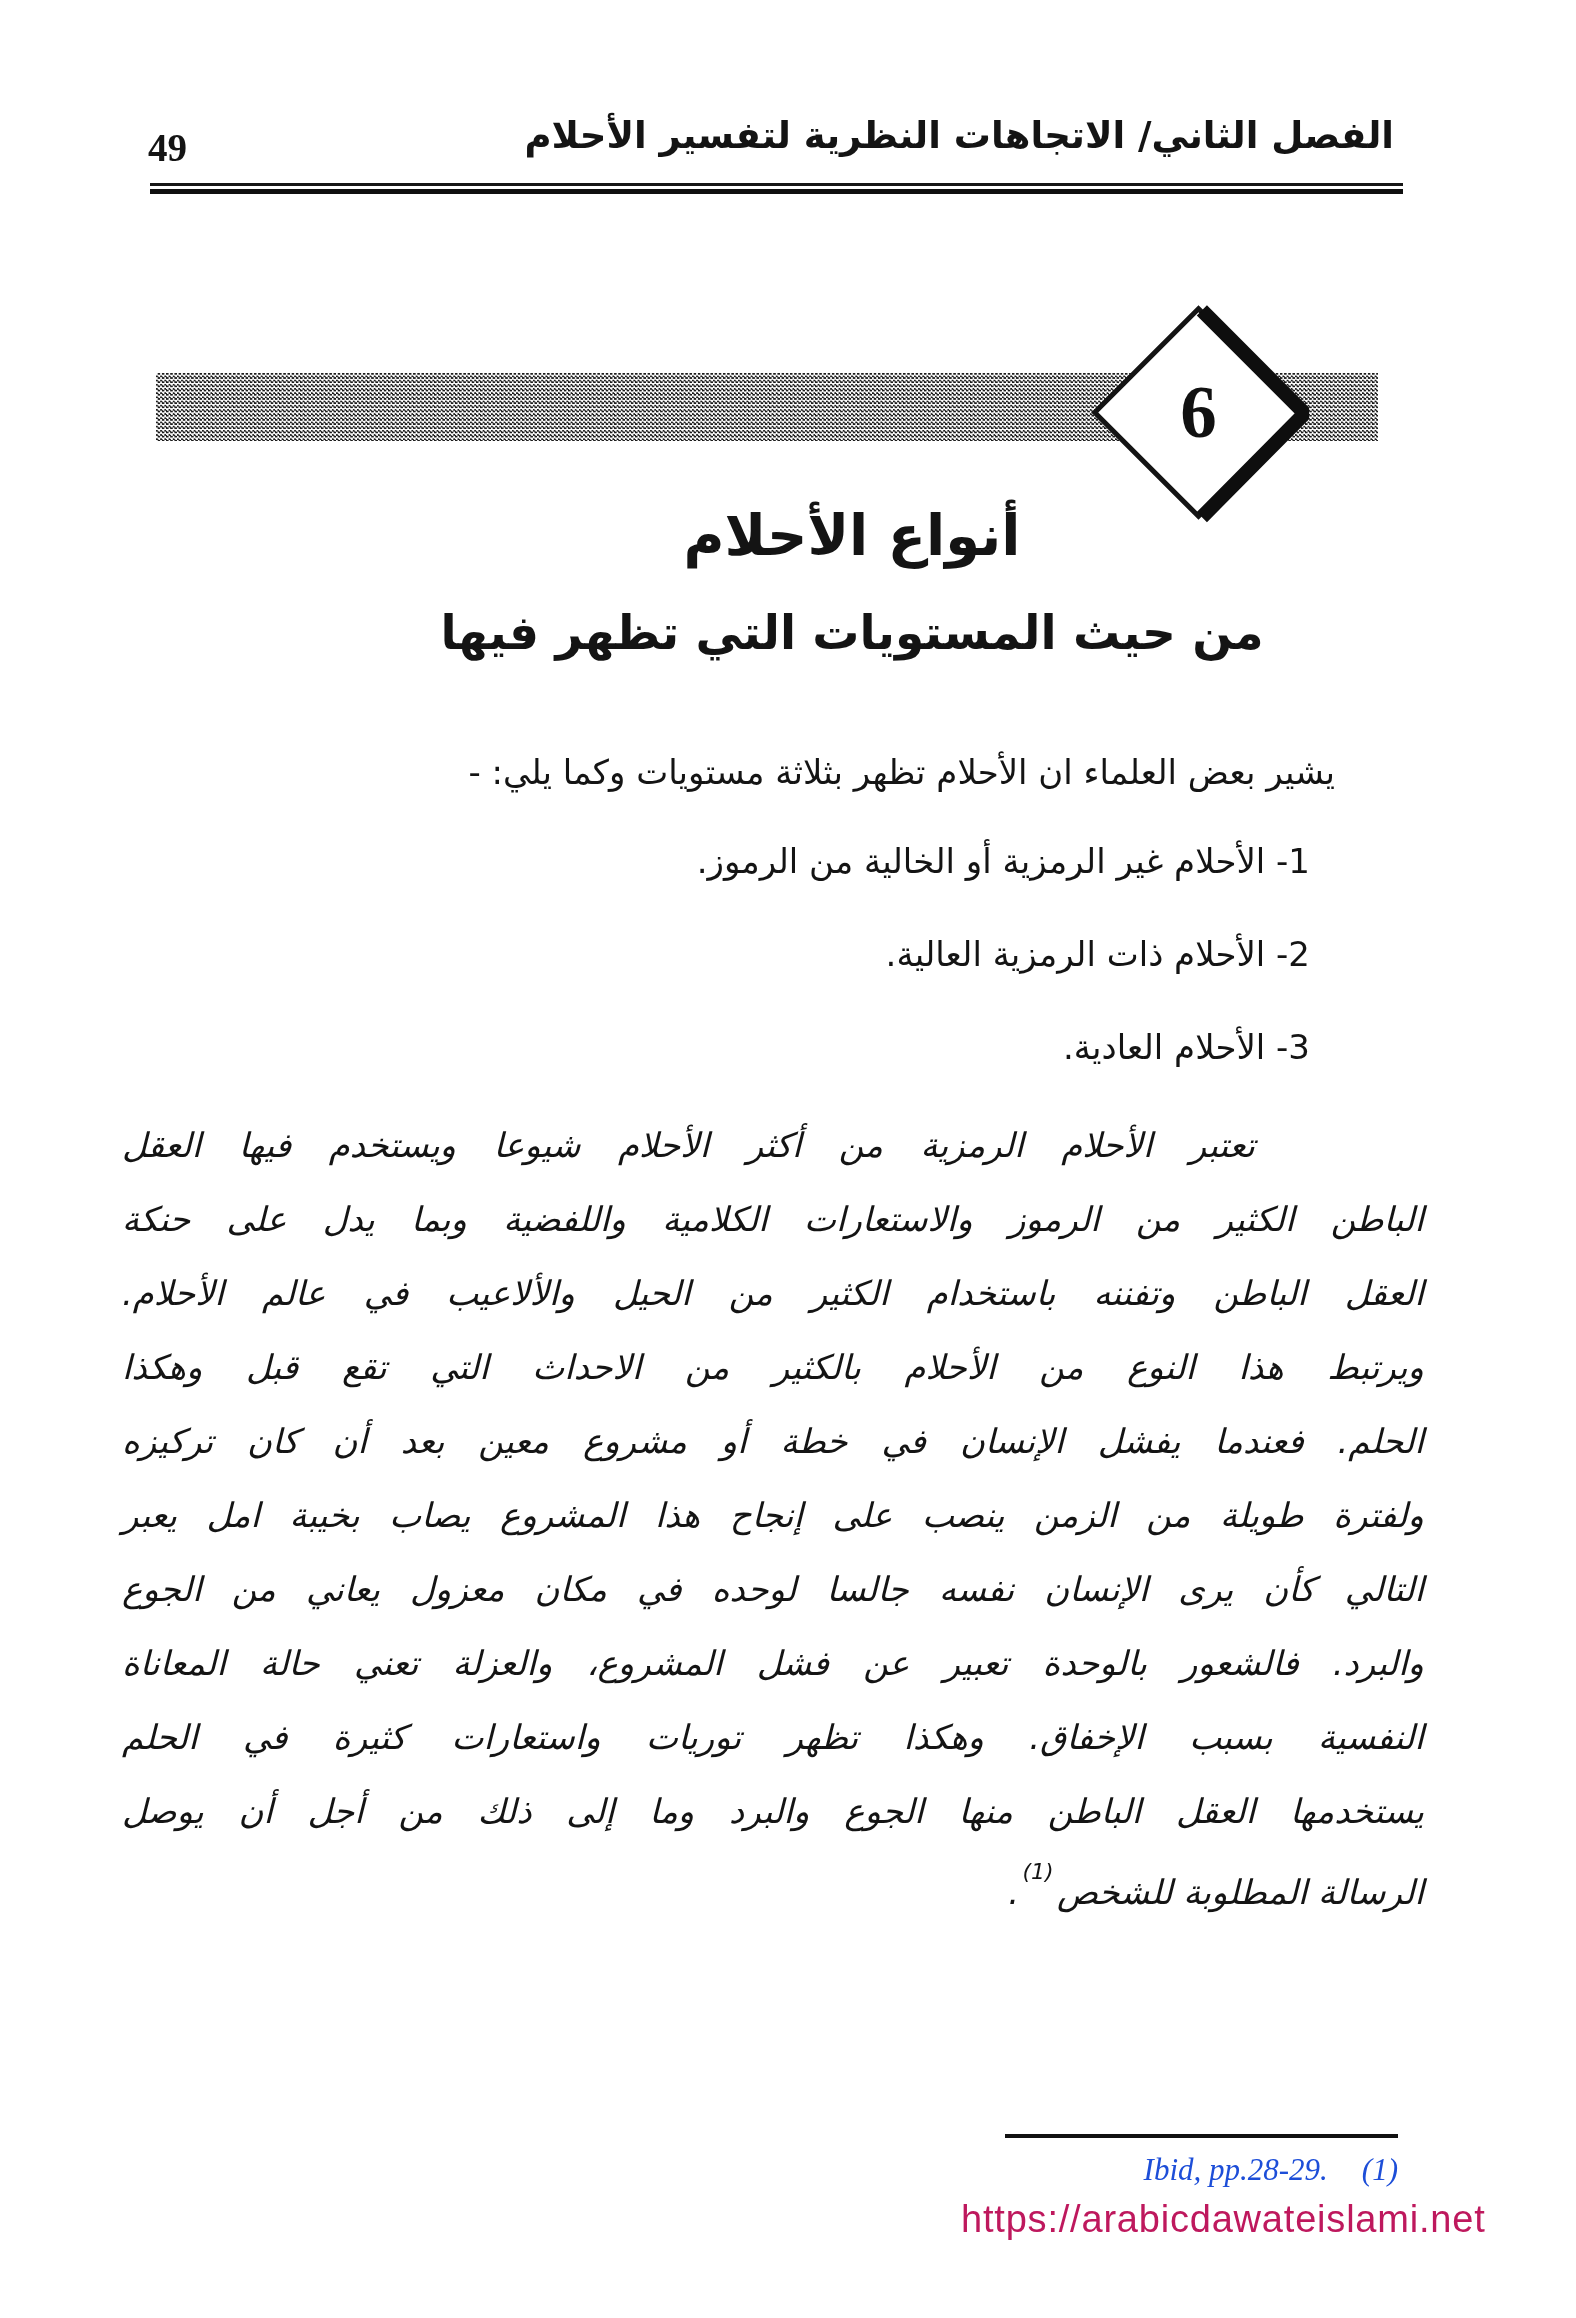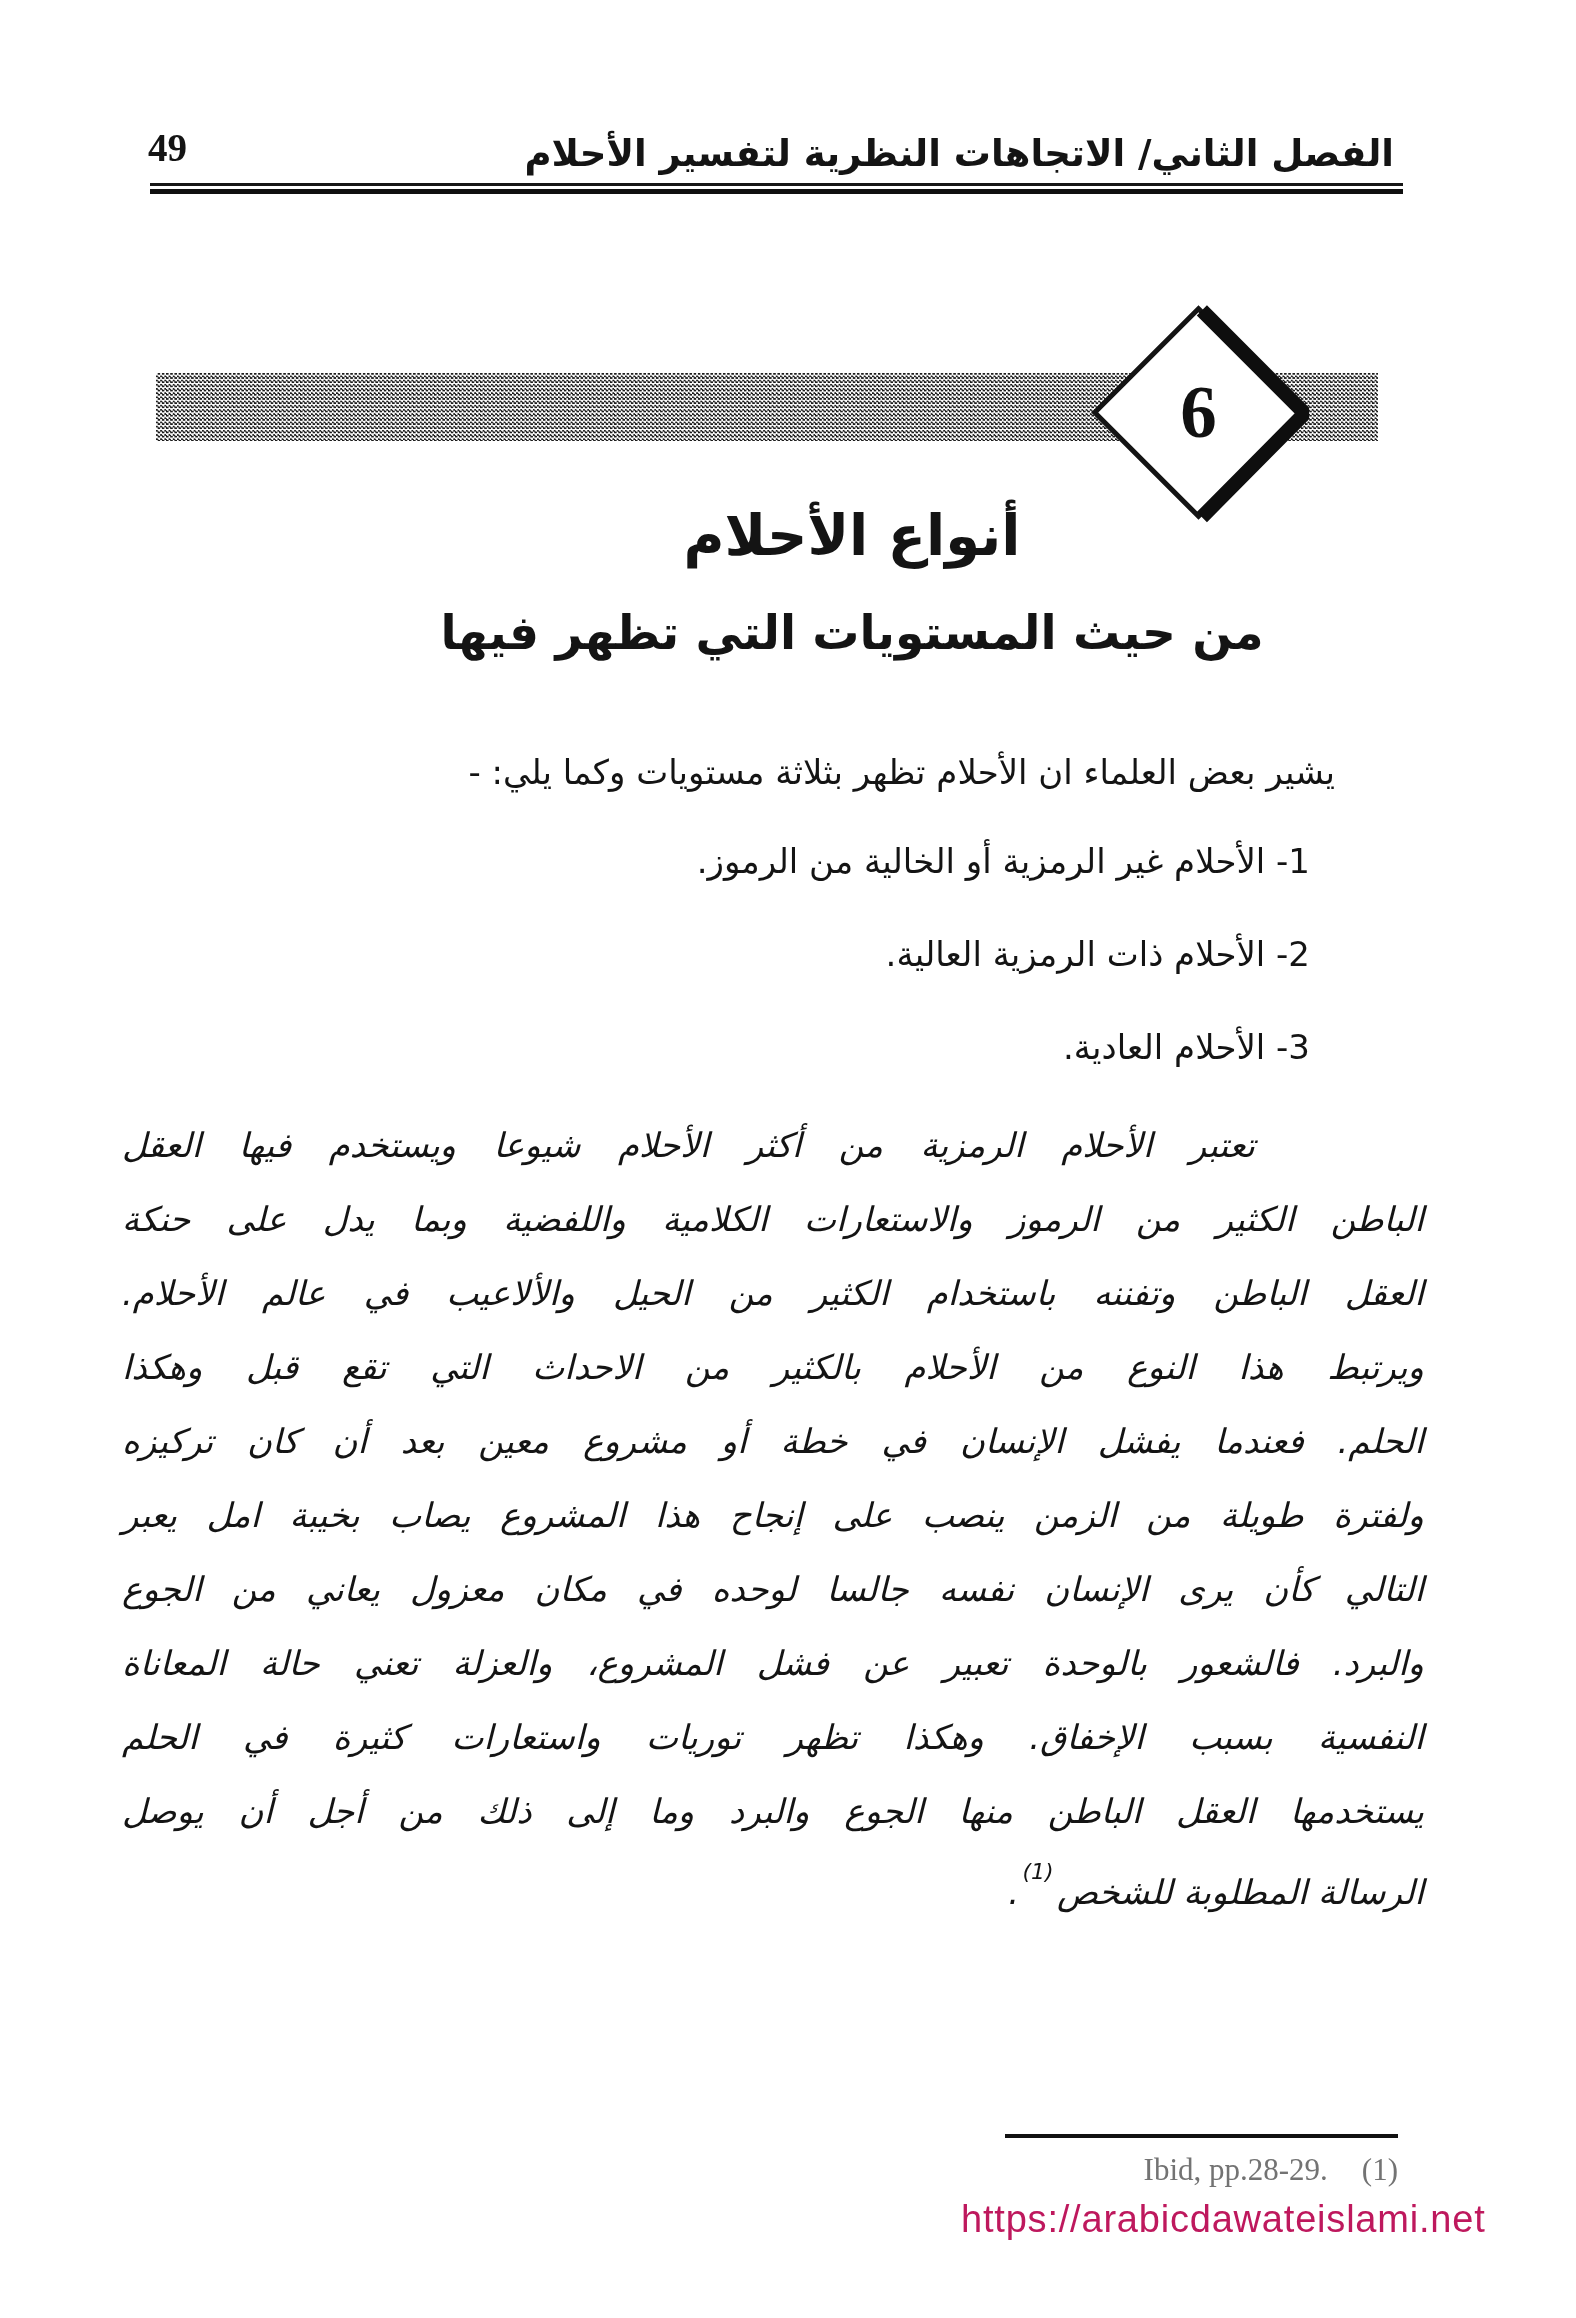--- a/index.html
+++ b/index.html
@@ -7,21 +7,21 @@
     position:relative; width:1576px; height:2319px; margin:0 auto;
     background:#ffffff; overflow:hidden; color:#141414;
     font-family:"DejaVu Sans", sans-serif;
   }
   
   .page-number {
     position:absolute; left:148px; top:125px;
     font-family:"Liberation Serif", serif; font-weight:bold; font-size:39px;
   }
   .header-title {
-    position:absolute; right:182px; top:132px;
+    position:absolute; right:182px; top:114px;
     direction:rtl; font-weight:bold; font-size:37px; white-space:nowrap;
   }
   .header-rule { position:absolute; left:150px; top:183px; width:1253px; }
   .header-rule .thin  { height:2.5px; background:#161616; }
   .header-rule .thick { height:5px; background:#101010; margin-top:3.4px; }
 
   
   .band {
     position:absolute; left:156px; top:373px; width:1222px; height:68px;
     background:repeating-conic-gradient(#1b1b1b 0% 25%, #fbfbfb 0% 50%);
@@ -60,21 +60,21 @@
   .para-line.last  { text-align:right; text-align-last:right; }
   .fn-sup {
     font-size:22px; position:relative; top:-13.5px; padding:0 3.4px;
   }
 
   
   .footnote-rule { position:absolute; left:1005px; top:2134px; width:393px; height:4.2px; background:#111; }
   .footnote {
     position:absolute; right:178px; top:2152px;
     display:flex; gap:34px; align-items:baseline;
-    font-family:"Liberation Serif", serif; font-size:31px; color:#737373;
+    font-family:"Liberation Serif", serif; font-size:31px; color:#1d4ed8;font-style:italic;
   }
 
   
   .watermark {
     position:absolute; left:961px; top:2198px;
     font-family:"Liberation Sans", sans-serif; font-size:38px;
     color:#be185d; letter-spacing:0.8px; white-space:nowrap;
   }
 </style>
 </head>

